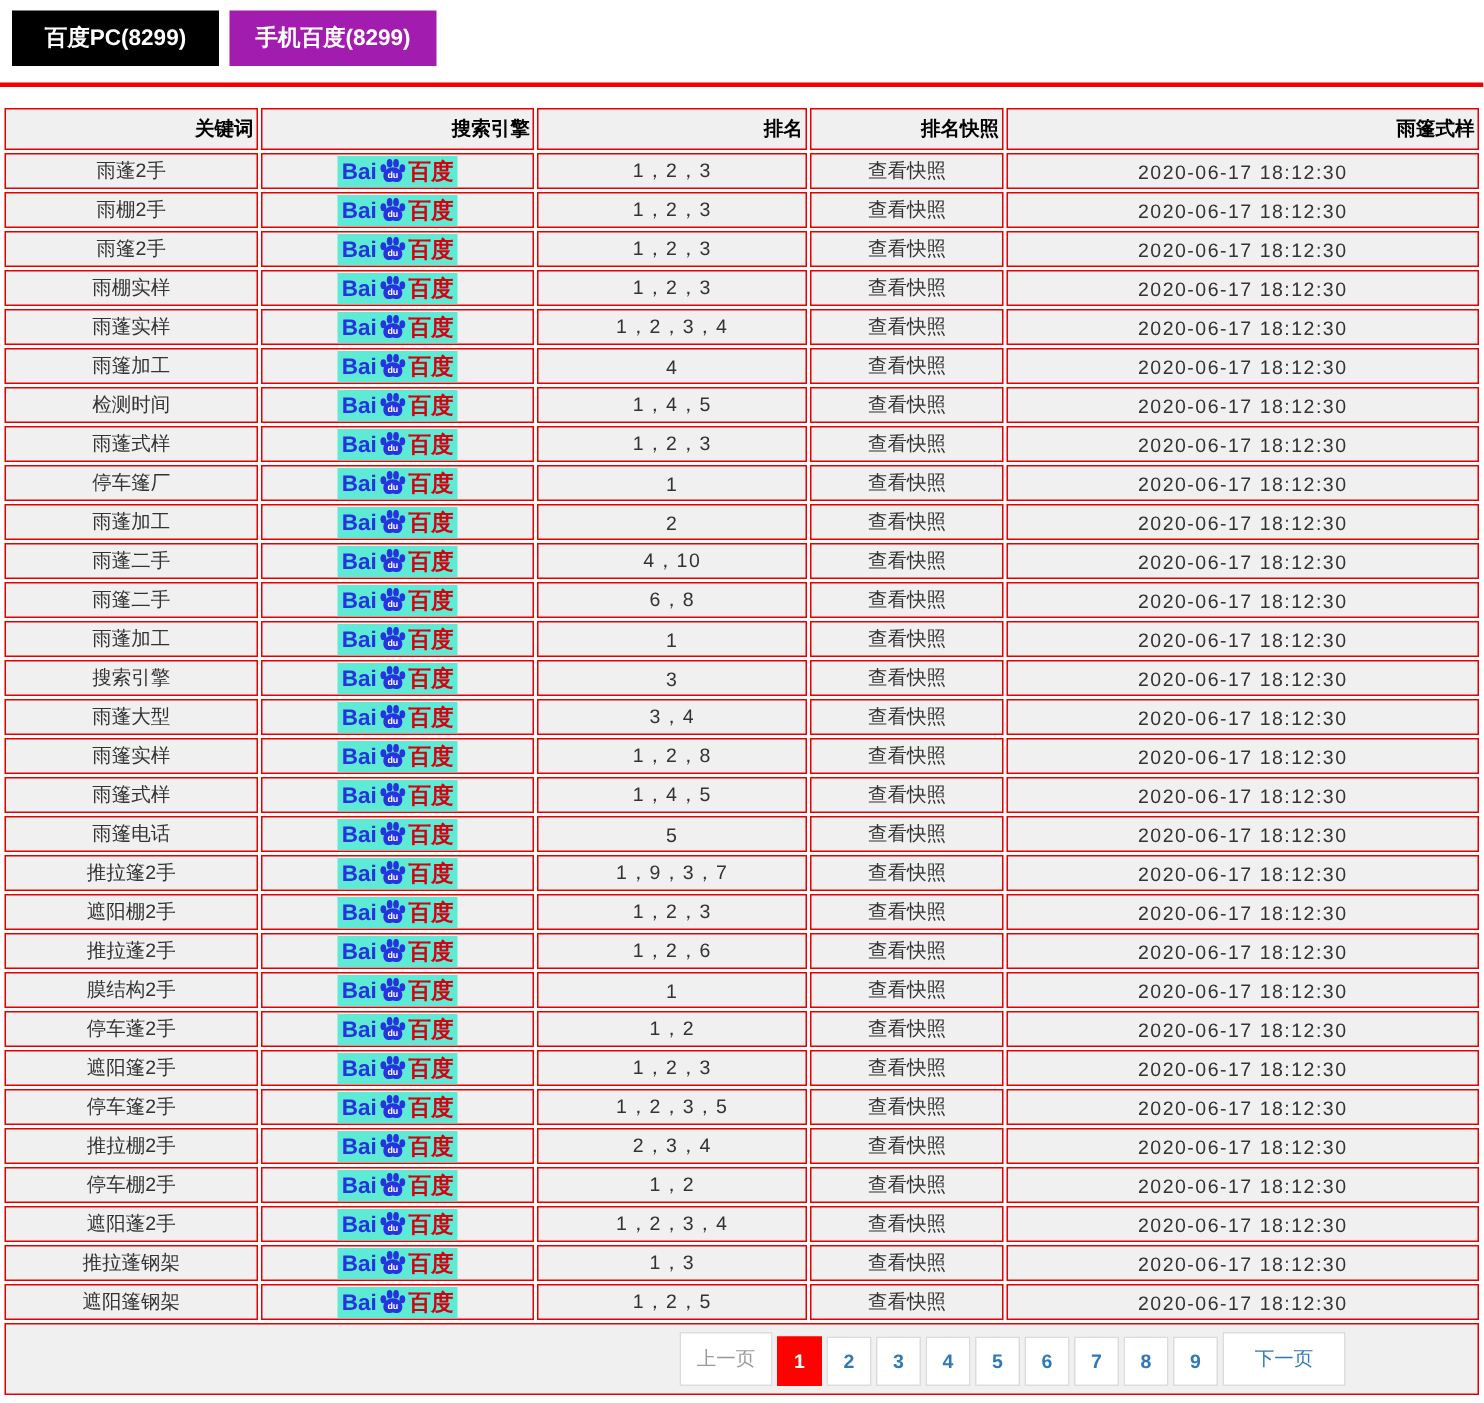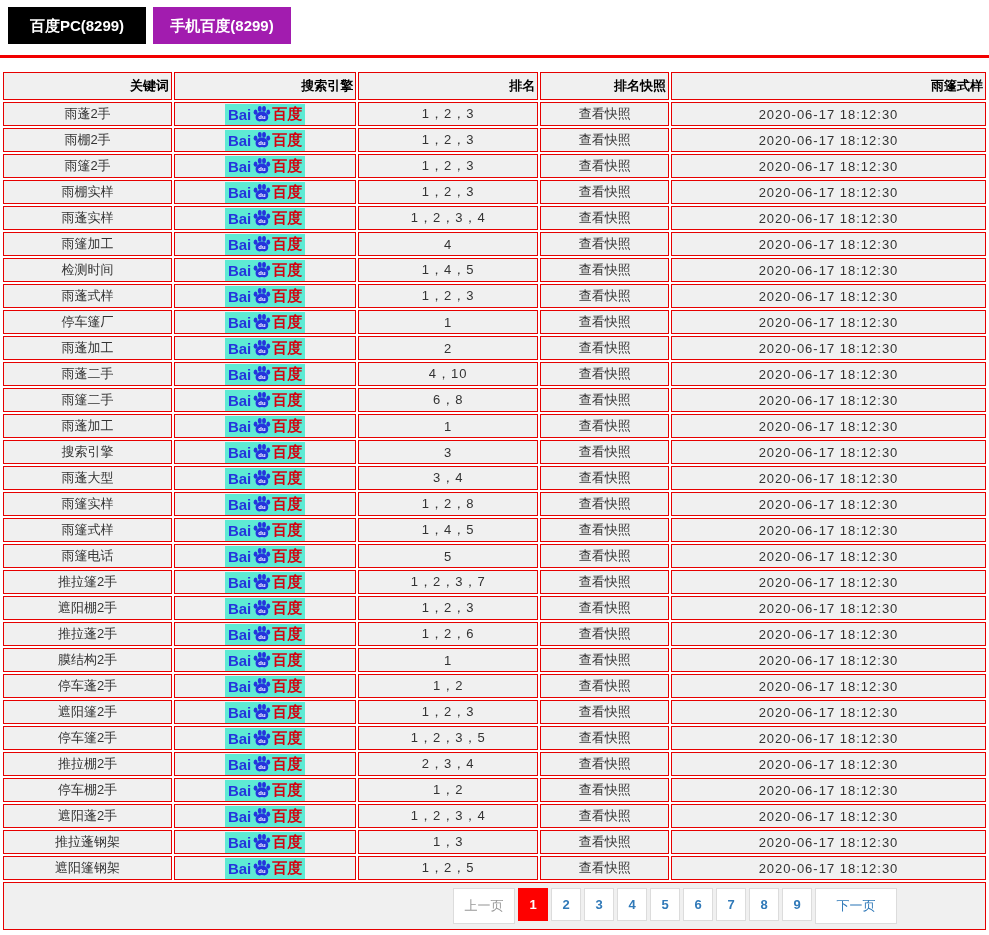--- a/index.html
+++ b/index.html
@@ -23,21 +23,21 @@
   .c-rank, .c-time { font-weight:normal; color:#111; letter-spacing:1px; }
   .c-snap { color:#333; cursor:pointer;margin-top:28px; }
 
   .bdlogo { display:inline-flex; align-items:center; justify-content:center;
             background:#5eead4; padding:0 3px; height:21px; vertical-align:middle; }
   .bd-bai { color:#2534dd; font-weight:bold; font-size:15px; }
   .bd-cn  { color:#d6010f; font-weight:bold; font-size:15px; }
   .bd-paw { margin:0 1px; display:block; }
 
   tfoot td.footer-cell { height:46px; text-align:right; padding-right:88px; }
-  .pager { display:inline-flex; gap:3px; align-items:flex-start; }
+  .pager { display:inline-flex; gap:3px; align-items:flex-end; }
   .pg { display:inline-block; background:#fff; border:1px solid #dcdcdc;
         font-size:13px; padding:8px 0; text-align:center; cursor:pointer;
         text-decoration:none; box-sizing:border-box; }
   .pg.num  { width:30px; color:#3079b8; font-weight:bold; }
   .pg.prev { width:62px; color:#999; }
   .pg.next { width:82px; color:#3079b8; }
   .pg.active { background:#fe0100; border-color:#fe0100; color:#fff; }
 </style>
 </head>
 <body>
@@ -456,21 +456,21 @@
           <ellipse cx="4.5" cy="9" rx="2.4" ry="3.4" fill="#2534dd"></ellipse>
           <ellipse cx="9.8" cy="4.8" rx="2.4" ry="3.6" fill="#2534dd"></ellipse>
           <ellipse cx="15.2" cy="4.8" rx="2.4" ry="3.6" fill="#2534dd"></ellipse>
           <ellipse cx="20.5" cy="9" rx="2.4" ry="3.4" fill="#2534dd"></ellipse>
           <path d="M12.5 8.2c-4.4 0-8 3.2-8 7.3 0 3.1 2.1 5.2 5.1 5.2 1.5 0 2.2-.5 2.9-.5s1.4.5 2.9.5c3 0 5.1-2.1 5.1-5.2 0-4.1-3.6-7.3-8-7.3z" fill="#2534dd"></path>
           <text class="bd-paw-text" x="12.5" y="17.6" font-size="7.5" font-weight="bold" fill="#ffffff" text-anchor="middle" font-family="Liberation Sans, sans-serif">du</text>
         </svg>
         <span class="bd-cn">百度</span>
       </span>
     </td>
-    <td class="c-rank">1，2，3，7</td>
+    <td class="c-rank">1，9，3，7</td>
     <td class="c-snap">查看快照</td>
     <td class="c-time">2020-06-17 18:12:30</td>
   </tr>
 
   <tr>
     <td class="c-kw">遮阳棚2手</td>
     <td class="c-engine">
       <span class="bdlogo">
         <span class="bd-bai">Bai</span>
         <svg class="bd-paw" width="19" height="19" viewBox="0 0 24 24">

